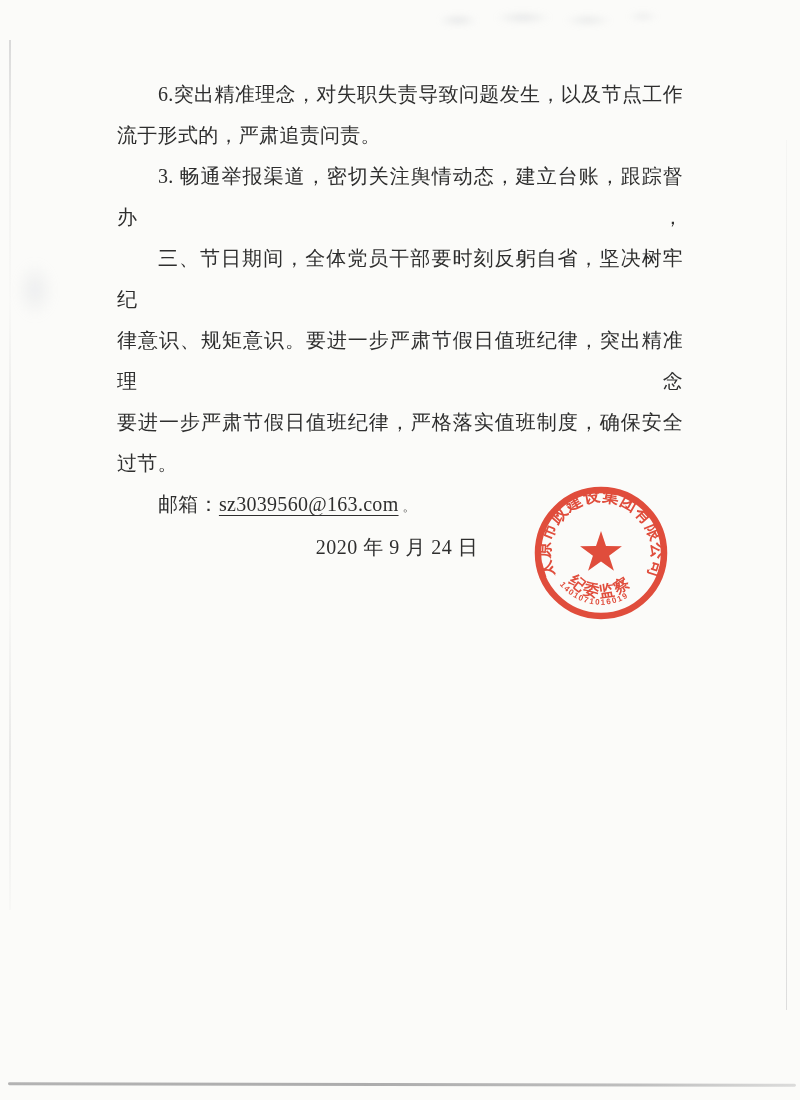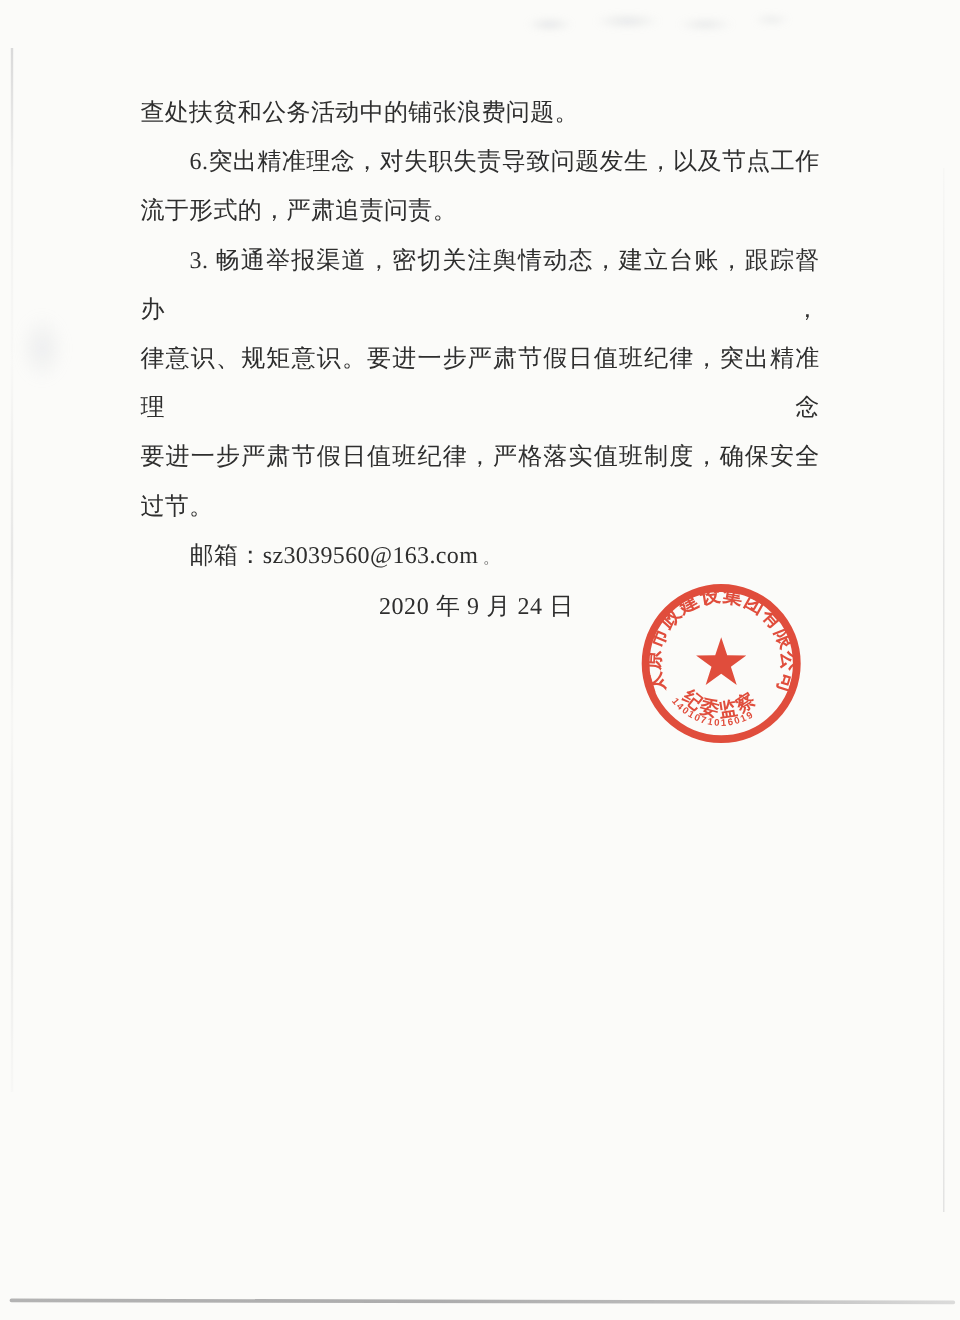--- a/index.html
+++ b/index.html
@@ -30,20 +30,21 @@
     text-align: justify;
     text-align-last: justify;
   }
   .line.justify.indent { padding-left: 0; text-indent: 41px; }
   .date-line {
     text-align: center;
     padding-right: 6px;
     letter-spacing: 0.5px;
   }
   .email-underline {
+    text-decoration: underline;
     text-underline-offset: 4px;
     text-decoration-thickness: 1px;
   }
   .email-suffix { font-size: 14px; color: #555; }
 
   
   .seal-wrap {
     position: absolute;
     left: 519px;
     top: 471px;
@@ -109,24 +110,24 @@
 </head>
 <body>
 
 <div class="page">
 
   <div class="bleed-smudge"></div>
   <div class="bleed-smudge-left"></div>
 
   <div class="text-block">
     <div id="body-lines">
-        <div class="line">查处扶贫和公务活动中的铺张浪费问题。</div>
         <div class="line indent justify">6.突出精准理念，对失职失责导致问题发生，以及节点工作</div>
         <div class="line">流于形式的，严肃追责问责。</div>
         <div class="line indent justify">3. 畅通举报渠道，密切关注舆情动态，建立台账，跟踪督办，</div>
+        <div class="line indent justify">三、节日期间，全体党员干部要时刻反躬自省，坚决树牢纪</div>
         <div class="line justify">律意识、规矩意识。要进一步严肃节假日值班纪律，突出精准理念</div>
         <div class="line justify">要进一步严肃节假日值班纪律，严格落实值班制度，确保安全</div>
         <div class="line">过节。</div>
       </div>
 
 
     <div class="line indent">
       <span>邮箱：</span><span class="email-underline">sz3039560@163.com</span><span class="email-suffix"> 。</span>
     </div>
 

